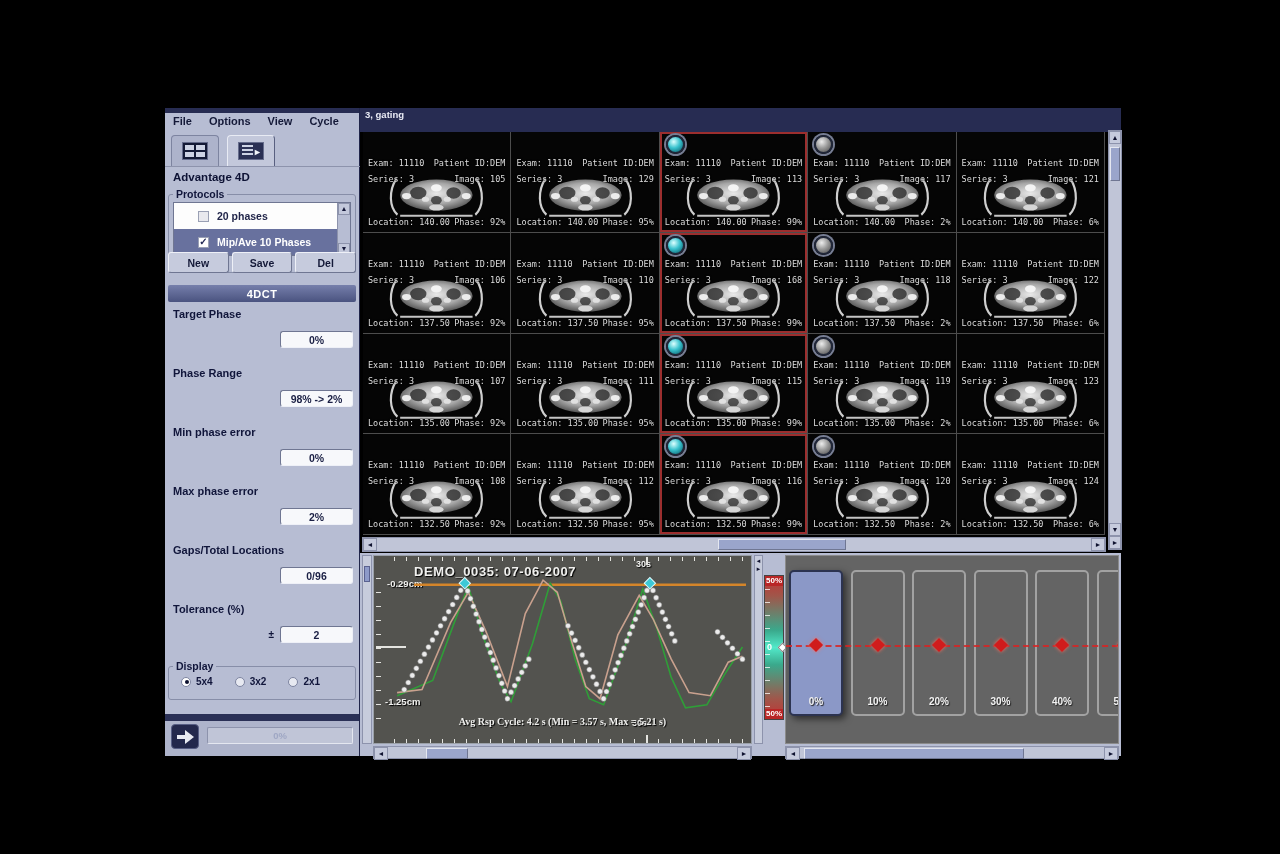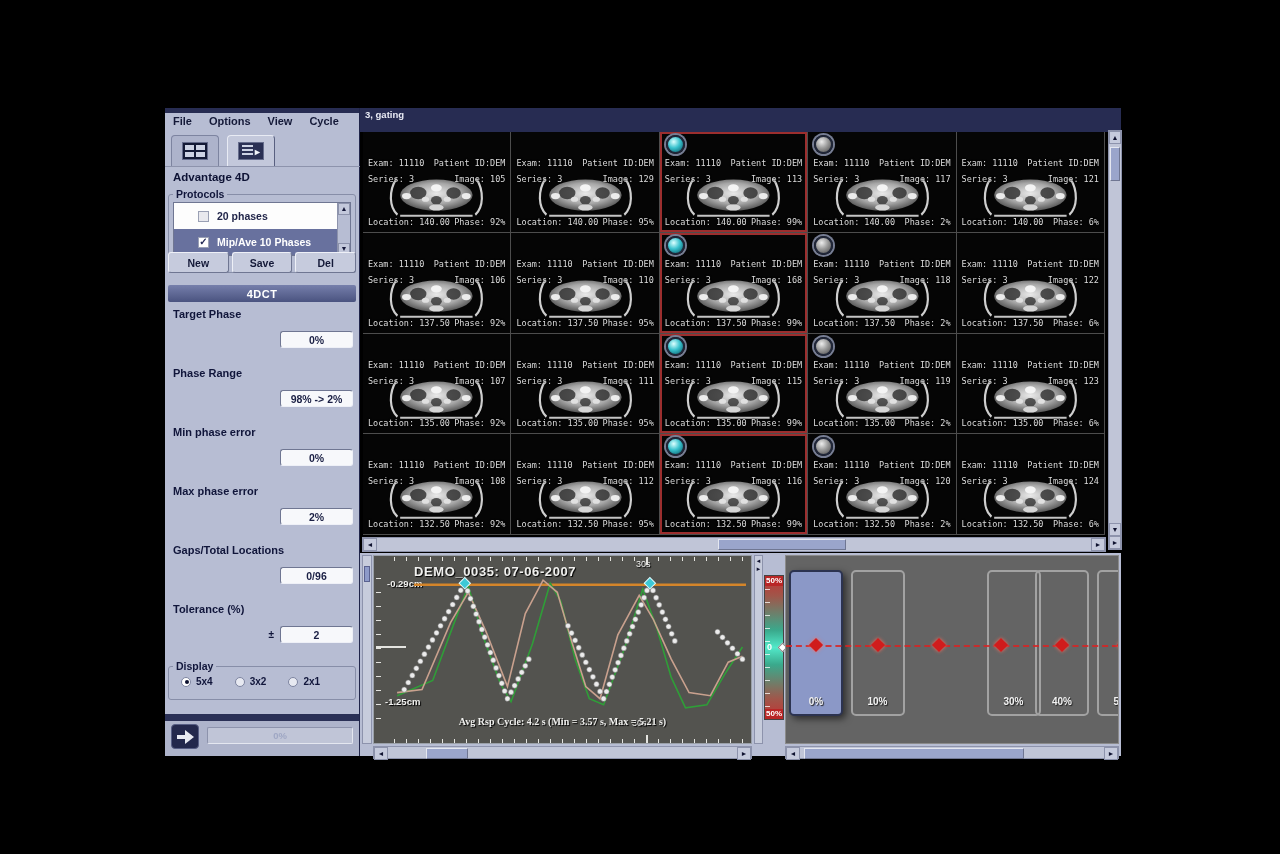--- a/index.html
+++ b/index.html
@@ -107,21 +107,21 @@
   .chart-vmini{position:absolute;left:2px;top:2px;width:10px;height:189px;background:#c7ccdc;
     border:1px solid #8d93ac;}
   .chart-vmini .thumb{position:absolute;left:1px;top:10px;width:6px;height:16px;background:#8d9ac9;border:1px solid #5a6290;}
   .chart{position:absolute;left:13px;top:2px;width:379px;height:189px;background:#53534f;
     border:1px solid #9aa0a8;overflow:hidden;color:#f0f0ee;}
   .chart .title{position:absolute;left:40px;top:8px;font-size:13px;font-weight:bold;letter-spacing:.6px;
     text-shadow:1px 1px 1px #000;}
   .chart .ylab{position:absolute;font-size:9.5px;font-weight:bold;text-shadow:1px 1px 1px #000;}
   .chart .annot{position:absolute;left:0;right:0;bottom:16px;text-align:center;font-size:10px;
     font-weight:bold;text-shadow:1px 1px 1px #000;font-family:Liberation Serif, serif;}
-  .chart .xlab{position:absolute;font-size:9px;font-weight:normal;text-shadow:1px 1px 1px #000;}
+  .chart .xlab{position:absolute;font-size:9px;font-weight:bold;text-shadow:1px 1px 1px #000;}
   .tick{position:absolute;background:#e4e4e0;}
   #plot{position:absolute;left:16px;top:12px;width:356px;height:152px;}
   .splitter{position:absolute;left:394px;top:2px;width:9px;height:189px;background:#c7ccdc;border:1px solid #8d93ac;}
   .splitter .sa{position:absolute;left:0;width:100%;text-align:center;font-size:6px;color:#101330;}
 
   
   .phase-panel{position:absolute;left:425px;top:2px;width:334px;height:189px;background:#646464;
     border:1px solid #8b8b8b;overflow:hidden;}
   .grad-bar{position:absolute;left:404px;top:22px;width:20px;height:145px;border:1px solid #444;
     background:linear-gradient(180deg,#c23333 0%,#a0564a 14%,#3aa98c 38%,#52e9c9 50%,#3aa98c 62%,#a0564a 86%,#c23333 100%);}
@@ -1062,21 +1062,24 @@
         <div class="grad-lab" style="bottom:0">50%</div>
       </div>
 
       <div class="phase-panel">
           <div class="pcol psel" style="left: 3px;">
             <div class="plabel">0%</div>
           </div>
           <div class="pcol" style="left: 64.5px;">
             <div class="plabel">10%</div>
           </div>
-          <div class="pcol" style="left: 187.5px; margin-left: 13px;">
+          <div class="pcol" style="left: 126px;">
+            <div class="plabel">20%</div>
+          </div>
+          <div class="pcol" style="left: 187.5px;">
             <div class="plabel">30%</div>
           </div>
           <div class="pcol" style="left: 249px;">
             <div class="plabel">40%</div>
           </div>
           <div class="pcol" style="left: 310.5px;">
             <div class="plabel">50%</div>
           </div>
           <div class="dashline"></div>
           <div class="pmark" style="left: 25px;"></div>

